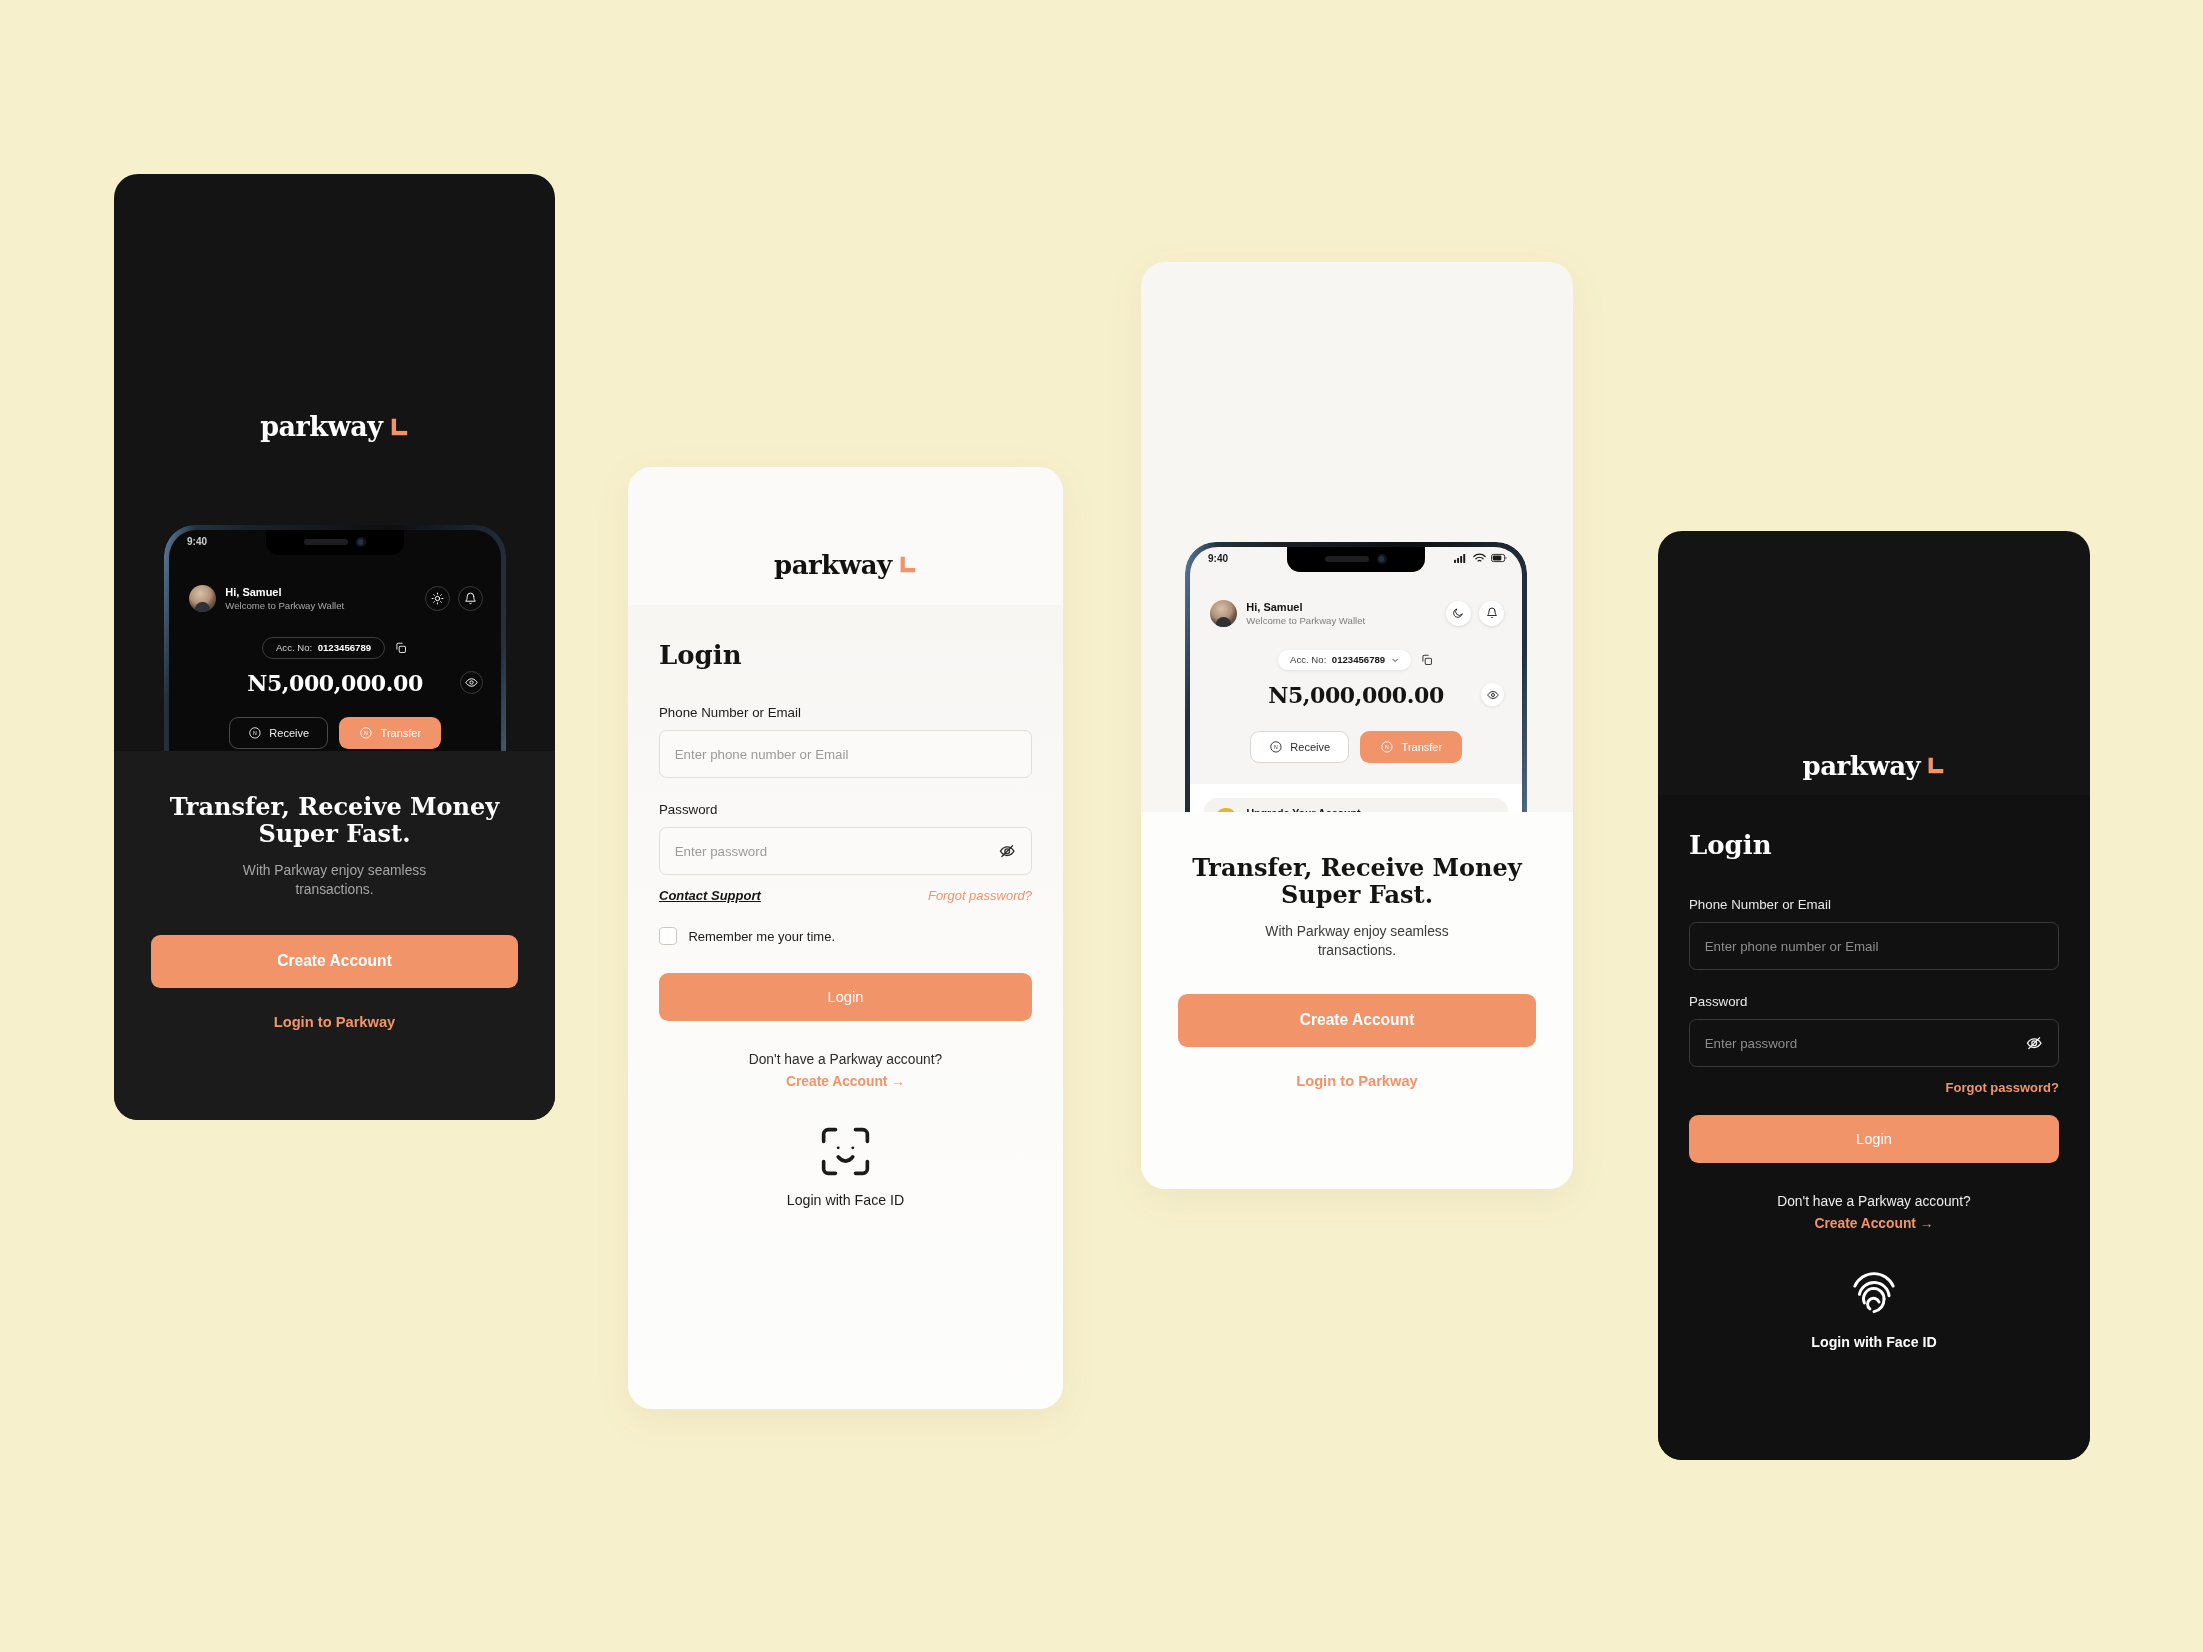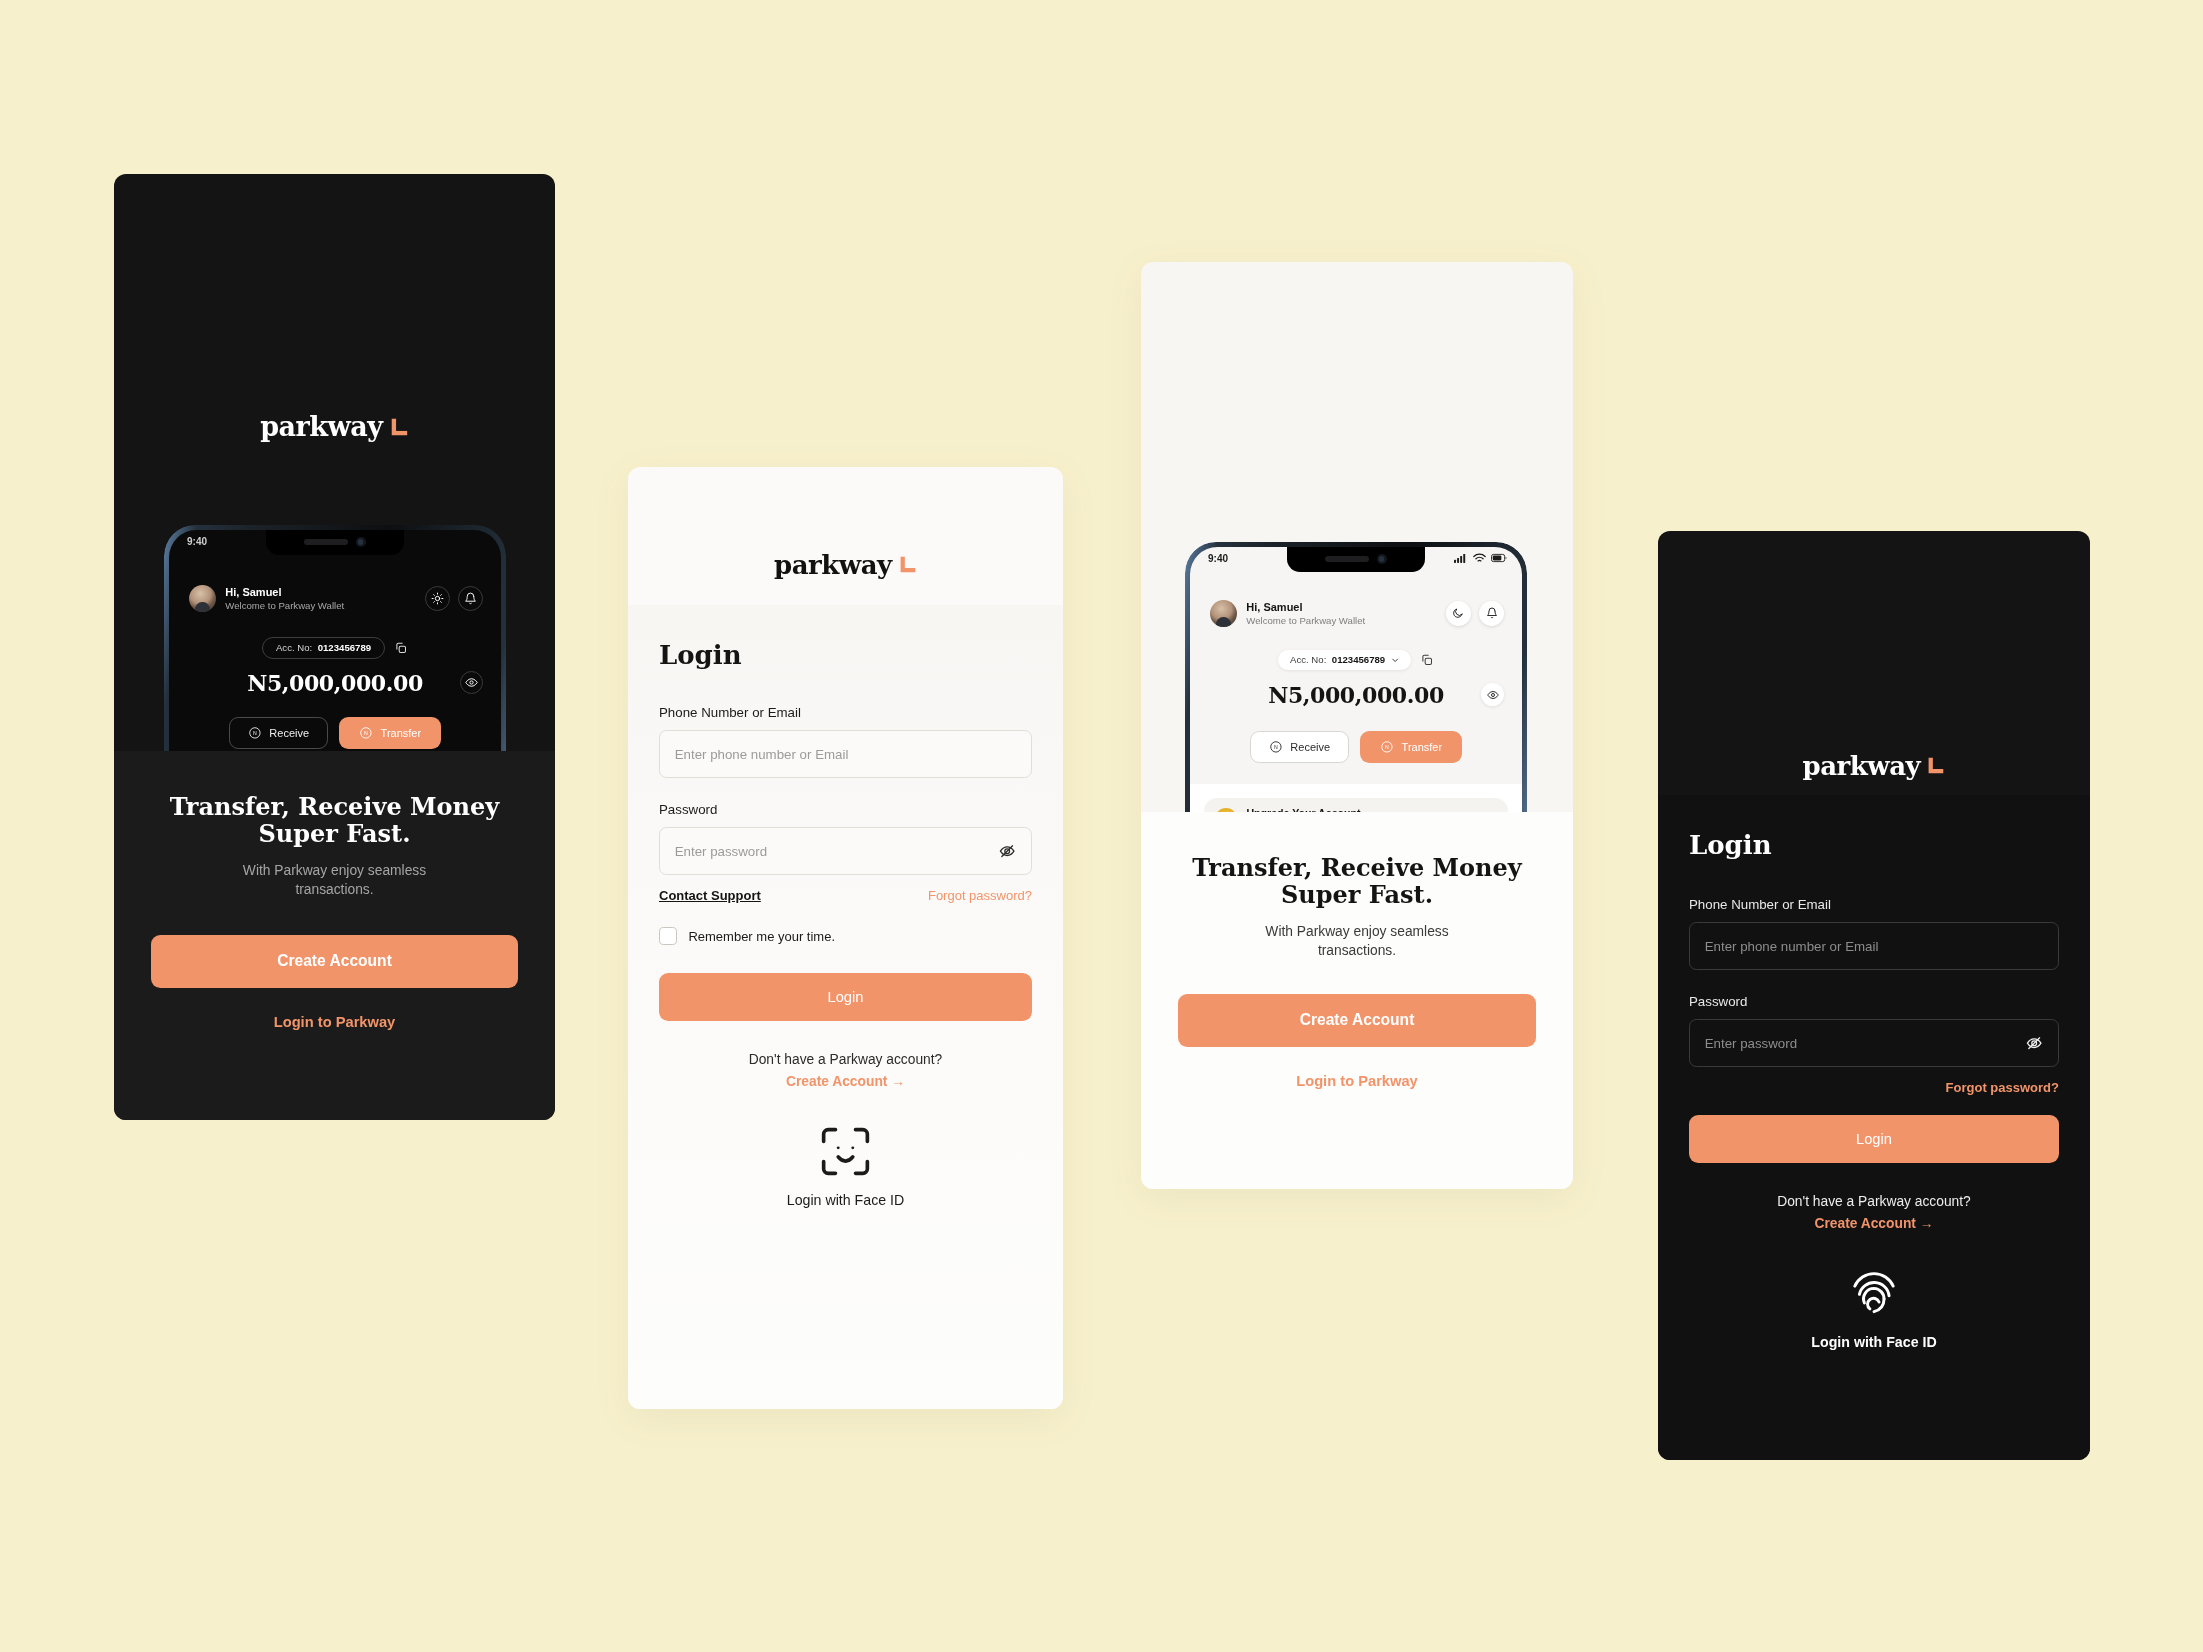--- a/index.html
+++ b/index.html
@@ -7,21 +7,21 @@
     width: 2204px; height: 1653px;
     background: #f7f0cc;
     font-family: "Liberation Sans", sans-serif;
     overflow: hidden;
   }
   .stage { position: relative; width: 2204px; height: 1653px; background: #f7f0cc; }
 
   
   .card {
     position: absolute;
-    border-radius: 12px;
+    border-radius: 24px;
     overflow: hidden;
   }
   .card.dark { background: #141414; }
   .card.light { background: #fbfaf8; }
 
   
   .swoosh {
     position: absolute; pointer-events: none;
     left: -28%; width: 156%;
     border-radius: 50%;
@@ -114,21 +114,21 @@
   .field-label { display:block; }
   .input {
     display:flex; align-items:center; justify-content:space-between;
     border-radius:7.3px; border:0.9px solid #e2ded6;
   }
   .input.dark { border-color:#3a3a3a; background:transparent; }
   .input .ph { color:#9b9b9b;text-align:right; }
 
   .checkbox { border:1.5px solid #c9c6bf; border-radius:4.6px; flex:none; background:#fff; }
 
-  .linkrow { display:flex; align-items:center; justify-content:space-between; }
+  .linkrow { display:flex; align-items:center; justify-content:space-between;font-style:italic; }
 
   .faceid-wrap { display:flex; flex-direction:column; align-items:center; }
 
   svg { display:block; }
 </style>
 </head>
 <body>
 
 <div class="stage">
 

